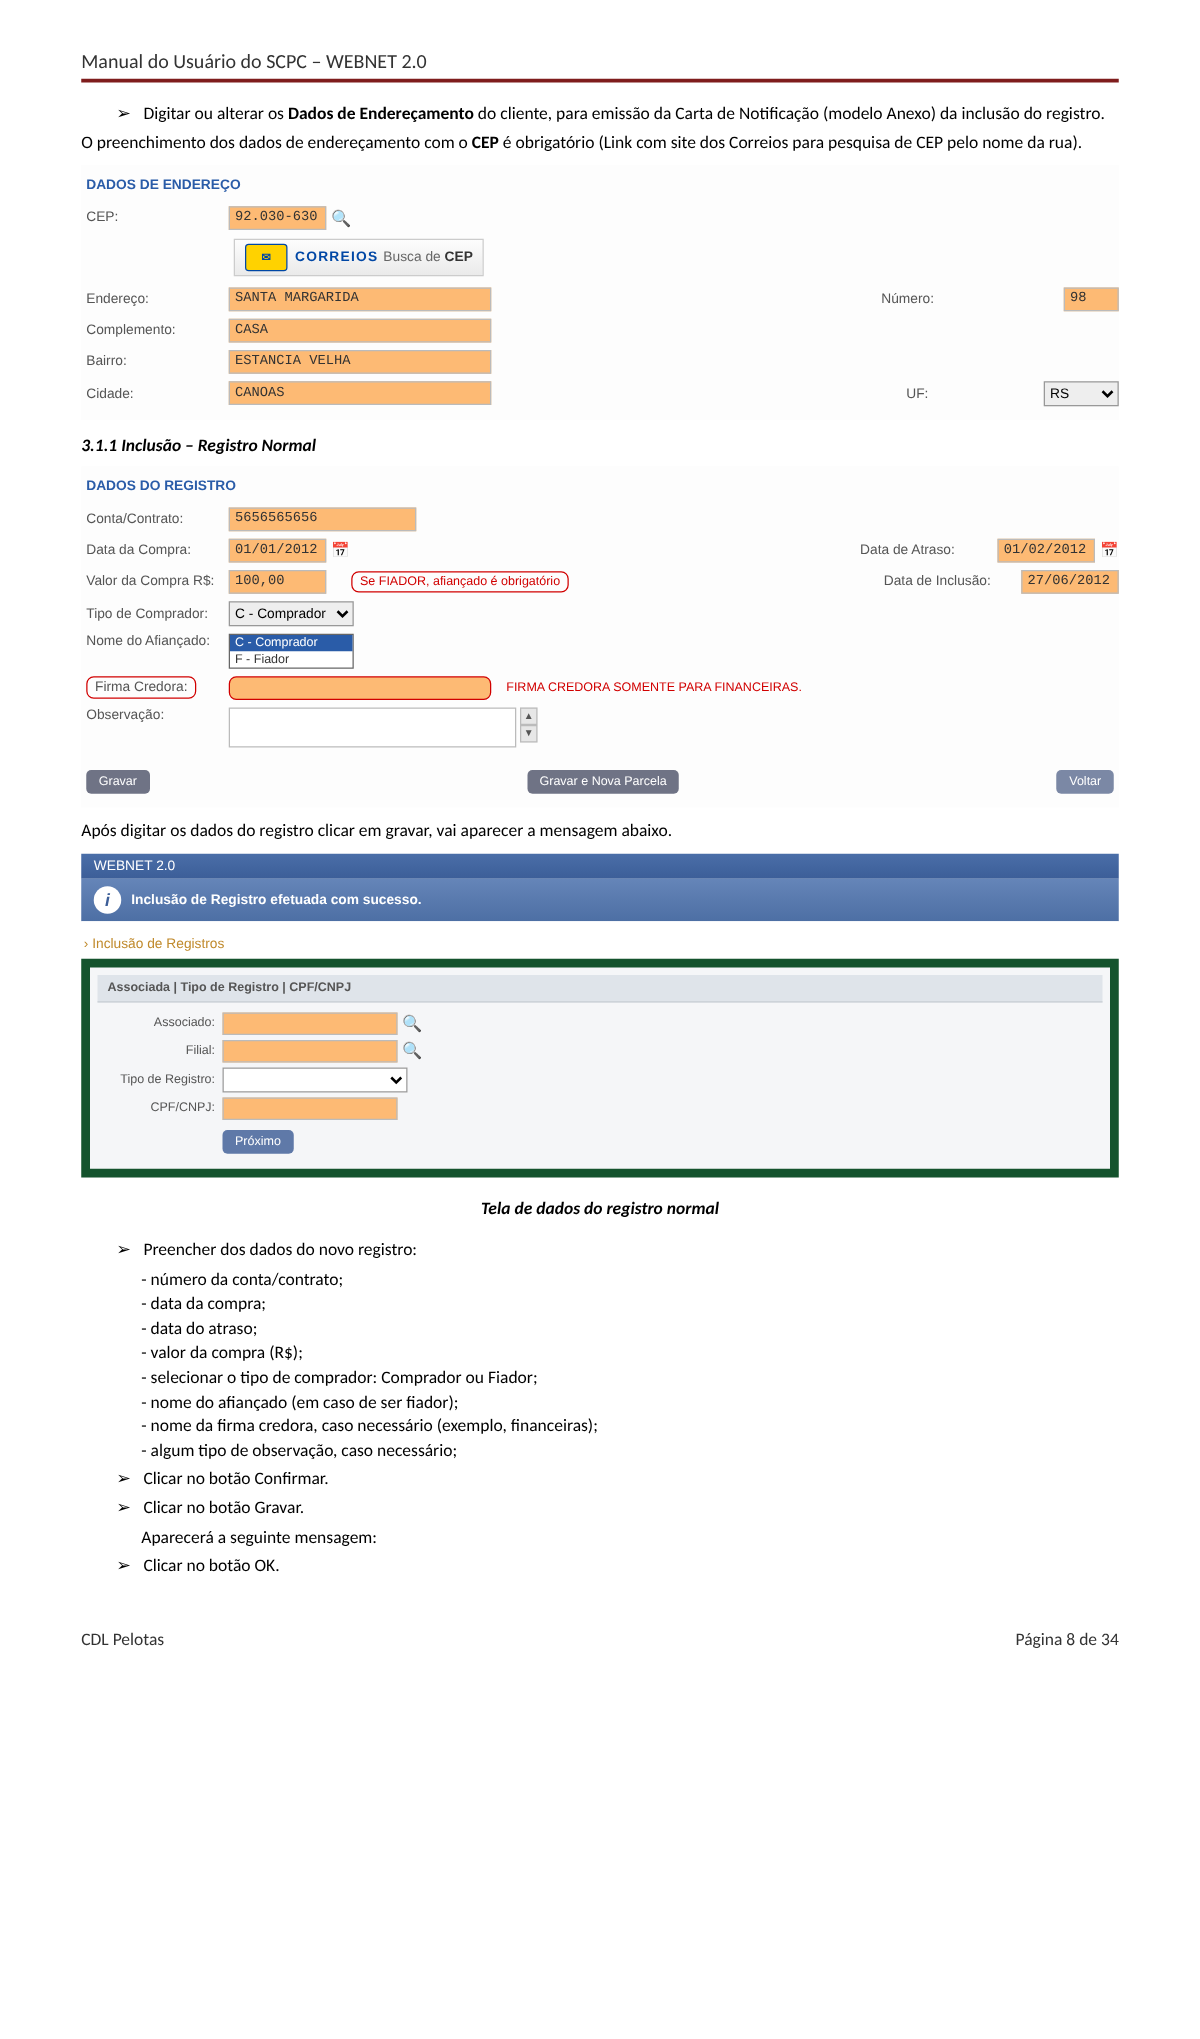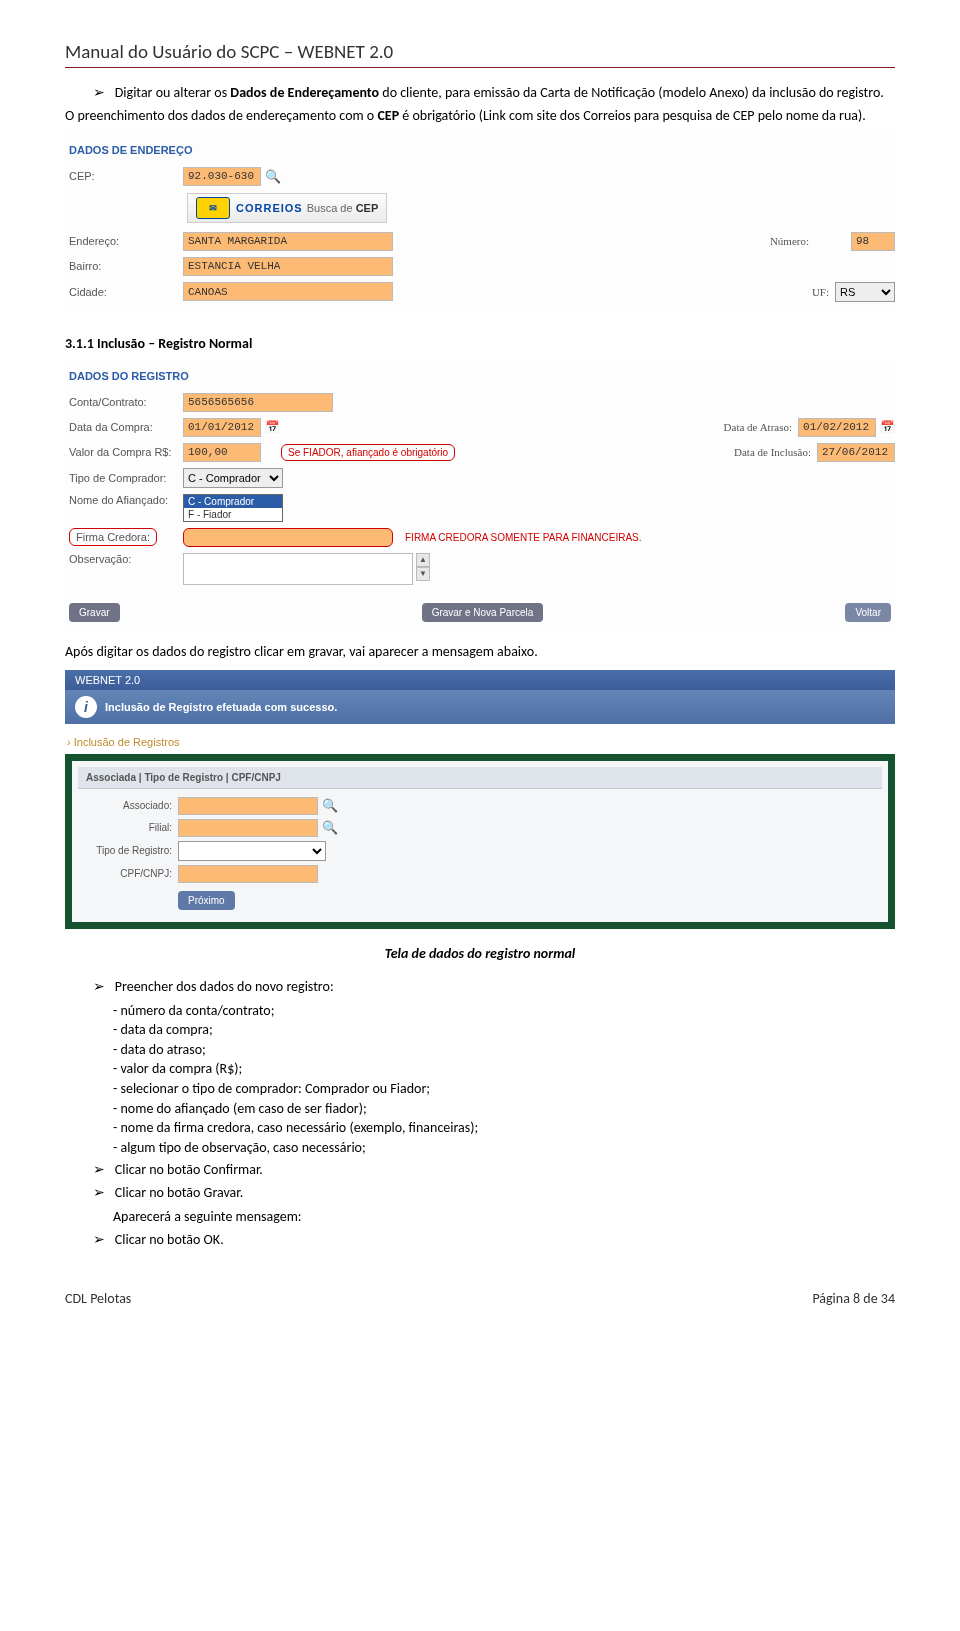--- a/index.html
+++ b/index.html
@@ -1,31 +1,31 @@
 <!DOCTYPE html>
 <html><head>
 <meta charset="utf-8">
 <style>
   * { box-sizing: border-box; margin: 0; padding: 0; }
   body { font-family: Calibri, Arial, sans-serif; font-size: 14px; color: #000; background: #fff; width: 960px; margin: 0 auto; }
   .page { padding: 40px 65px 30px 65px; }
-  .header-line { font-size: 19px; color: #333; padding-bottom: 4px; border-bottom: 1px solid #7f1d1d; margin-bottom: 16px; }
+  .header-line { font-size: 16px; color: #333; padding-bottom: 4px; border-bottom: 3px solid #7f1d1d; margin-bottom: 16px; }
   .bullet-row { display: flex; align-items: flex-start; margin: 4px 0 4px 28px; }
   .bullet-row .arrow { margin-right: 10px; line-height: 1.35; }
   .bullet-row .text { line-height: 1.35; }
   .body-p { margin: 0 0 8px 0; line-height: 1.35; }
   b { font-weight: bold; }
-  .heading { font-weight: bold; margin: 22px 0 8px 0; }
+  .heading { font-weight: bold; margin: 12px 0 8px 0; font-style: italic; }
 
   
   .panel { background: #fdfdfd; border: 0; margin: 8px 0 10px 0; padding: 6px 0 8px 0; font-family: Verdana, Arial, sans-serif; font-size: 11px; color: #555; }
   .panel .section-title { color: #2a5ca8; font-weight: bold; padding: 4px 0 8px 4px; font-size: 11px; }
   .row { display: flex; align-items: center; padding: 3px 0; }
   .lbl { width: 118px; padding-left: 4px; color: #555; }
-  .lbl-r { width: 110px; text-align: right; padding-right: 6px; color: #555; font-family: Liberation Serif, serif; }
+  .lbl-r { width: 110px; text-align: left; padding-right: 6px; color: #555; }
   .inp { height: 19px; border: 1px solid #bbb; background: #fdba74; font-family: Liberation Mono, monospace; font-size: 11px; padding: 1px 4px; color: #333; }
   .w70 { width: 78px; } .w150 { width: 150px; } .w210 { width: 210px; } .w40 { width: 44px; margin-left: 36px; } .w56 { width: 60px; }
   .sel { height: 20px; border: 1px solid #999; background: #eee; font-size: 11px; }
   .ta { border: 1px solid #bbb; font-size: 11px; padding: 2px; height: 32px; width: 230px; resize: none; }
   .mag { color: #3a78c9; font-size: 13px; margin-left: 4px; cursor: pointer; }
   .cal { color: #4b6fa7; font-size: 12px; margin-left: 4px; }
   .btn { display: inline-block; background: #6f7385; color: #fff; font-size: 10px; padding: 4px 10px; border-radius: 4px; margin-right: 4px; cursor: pointer; }
   .btn-lite { background: #7b88a5; }
   .correios-banner { display: inline-flex; align-items: center; border: 1px solid #ccc; background: linear-gradient(#fdfdfd,#eaeaea); padding: 3px 8px; margin: 4px 0 6px 122px; font-size: 11px; }
   .correios-banner .logo { width: 34px; height: 22px; background: #ffd200; border: 1px solid #0047a5; border-radius: 3px; margin-right: 6px; display:flex; align-items:center; justify-content:center; color:#0047a5; font-weight:bold; font-size:9px; }
@@ -88,20 +88,24 @@
       <span class="t3">CEP</span>
     </div>
     <div class="row">
       <span class="lbl">Endereço:</span>
       <input class="inp w210" value="SANTA MARGARIDA" style="">
       <span style="flex:1"></span>
       <span class="lbl-r">Número:</span>
       <input class="inp w40" value="98" style="">
     </div>
     <div class="row">
+      <span class="lbl">Complemento:</span>
+      <input class="inp w210" value="CASA" style="">
+    </div>
+    <div class="row">
       <span class="lbl">Bairro:</span>
       <input class="inp w210" value="ESTANCIA VELHA" style="">
     </div>
     <div class="row">
       <span class="lbl">Cidade:</span>
       <input class="inp w210" value="CANOAS" style="">
       <span style="flex:1"></span>
       <span class="lbl-r">UF:</span>
       <select class="sel w56"><option>RS</option></select>
     </div>

